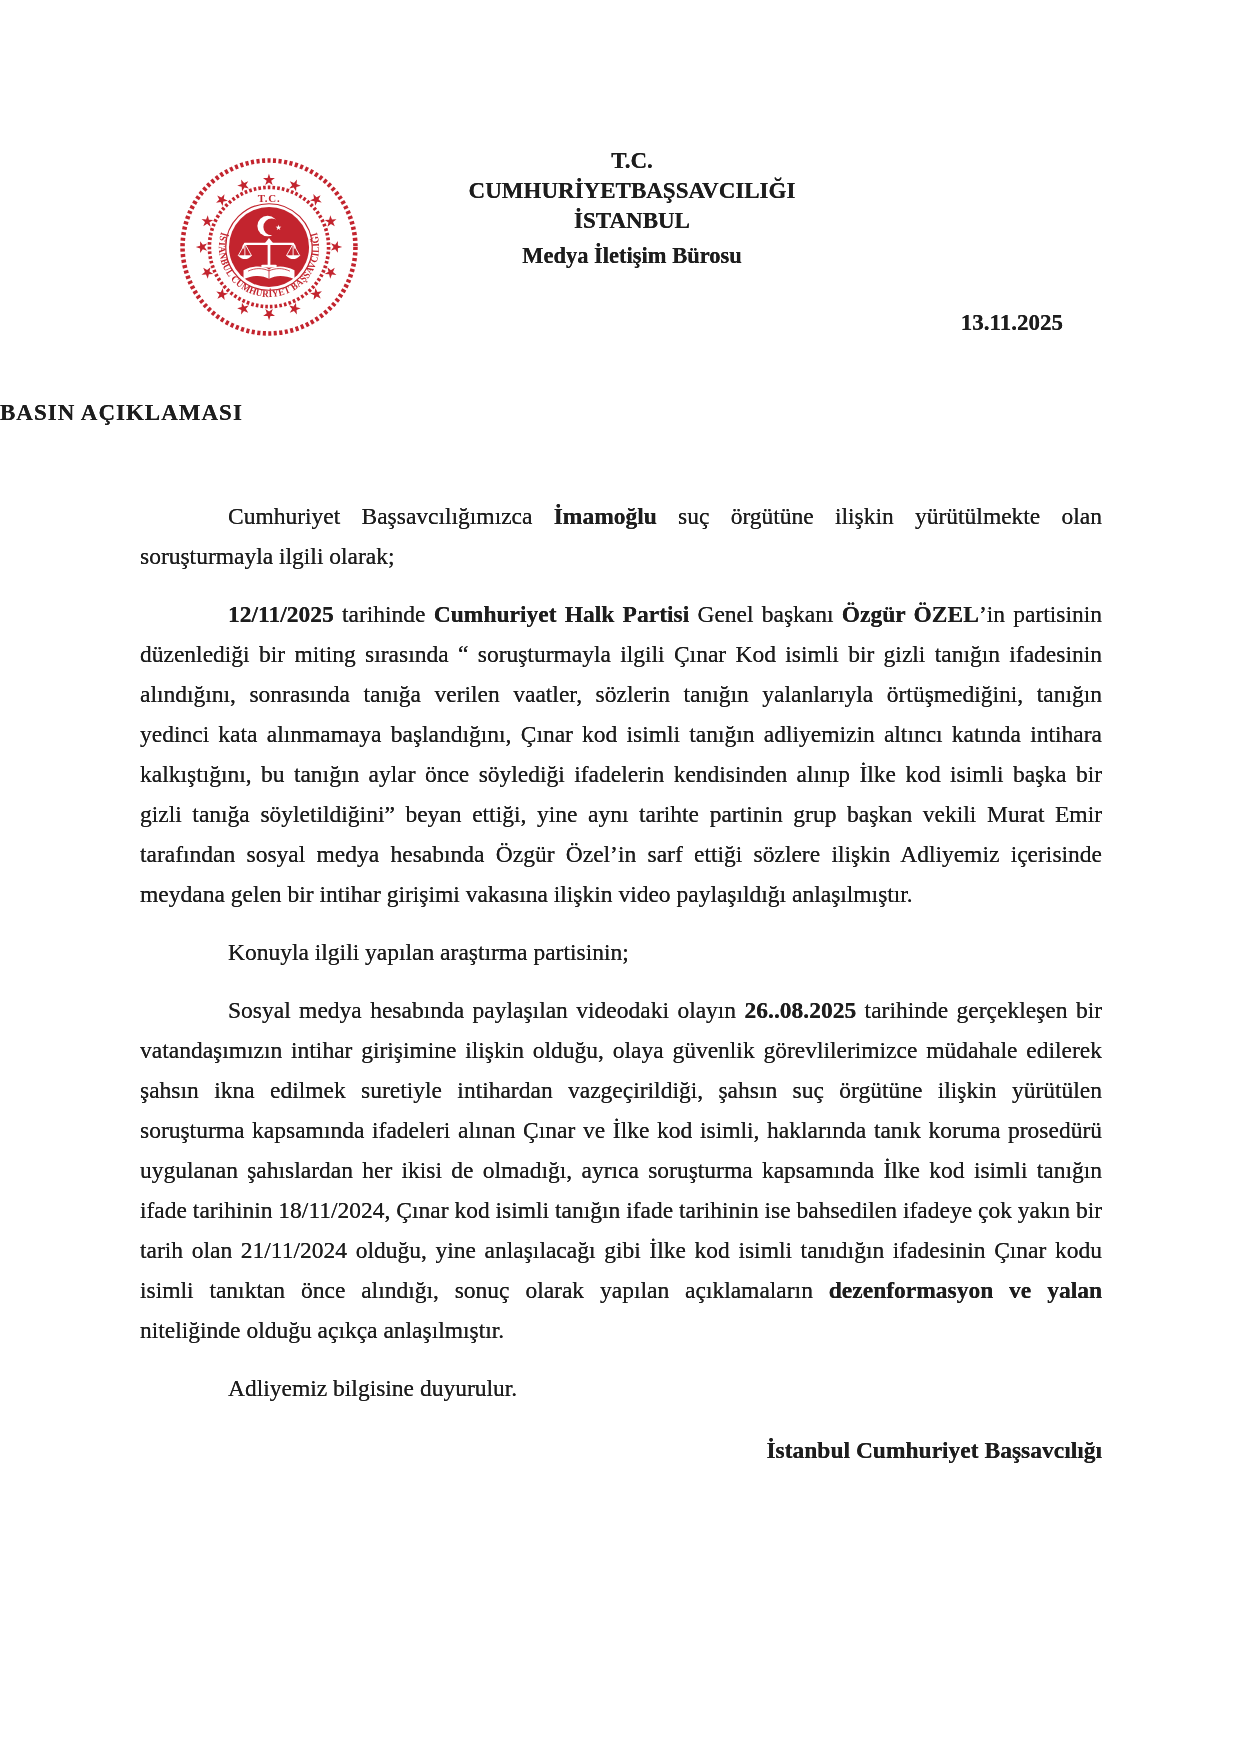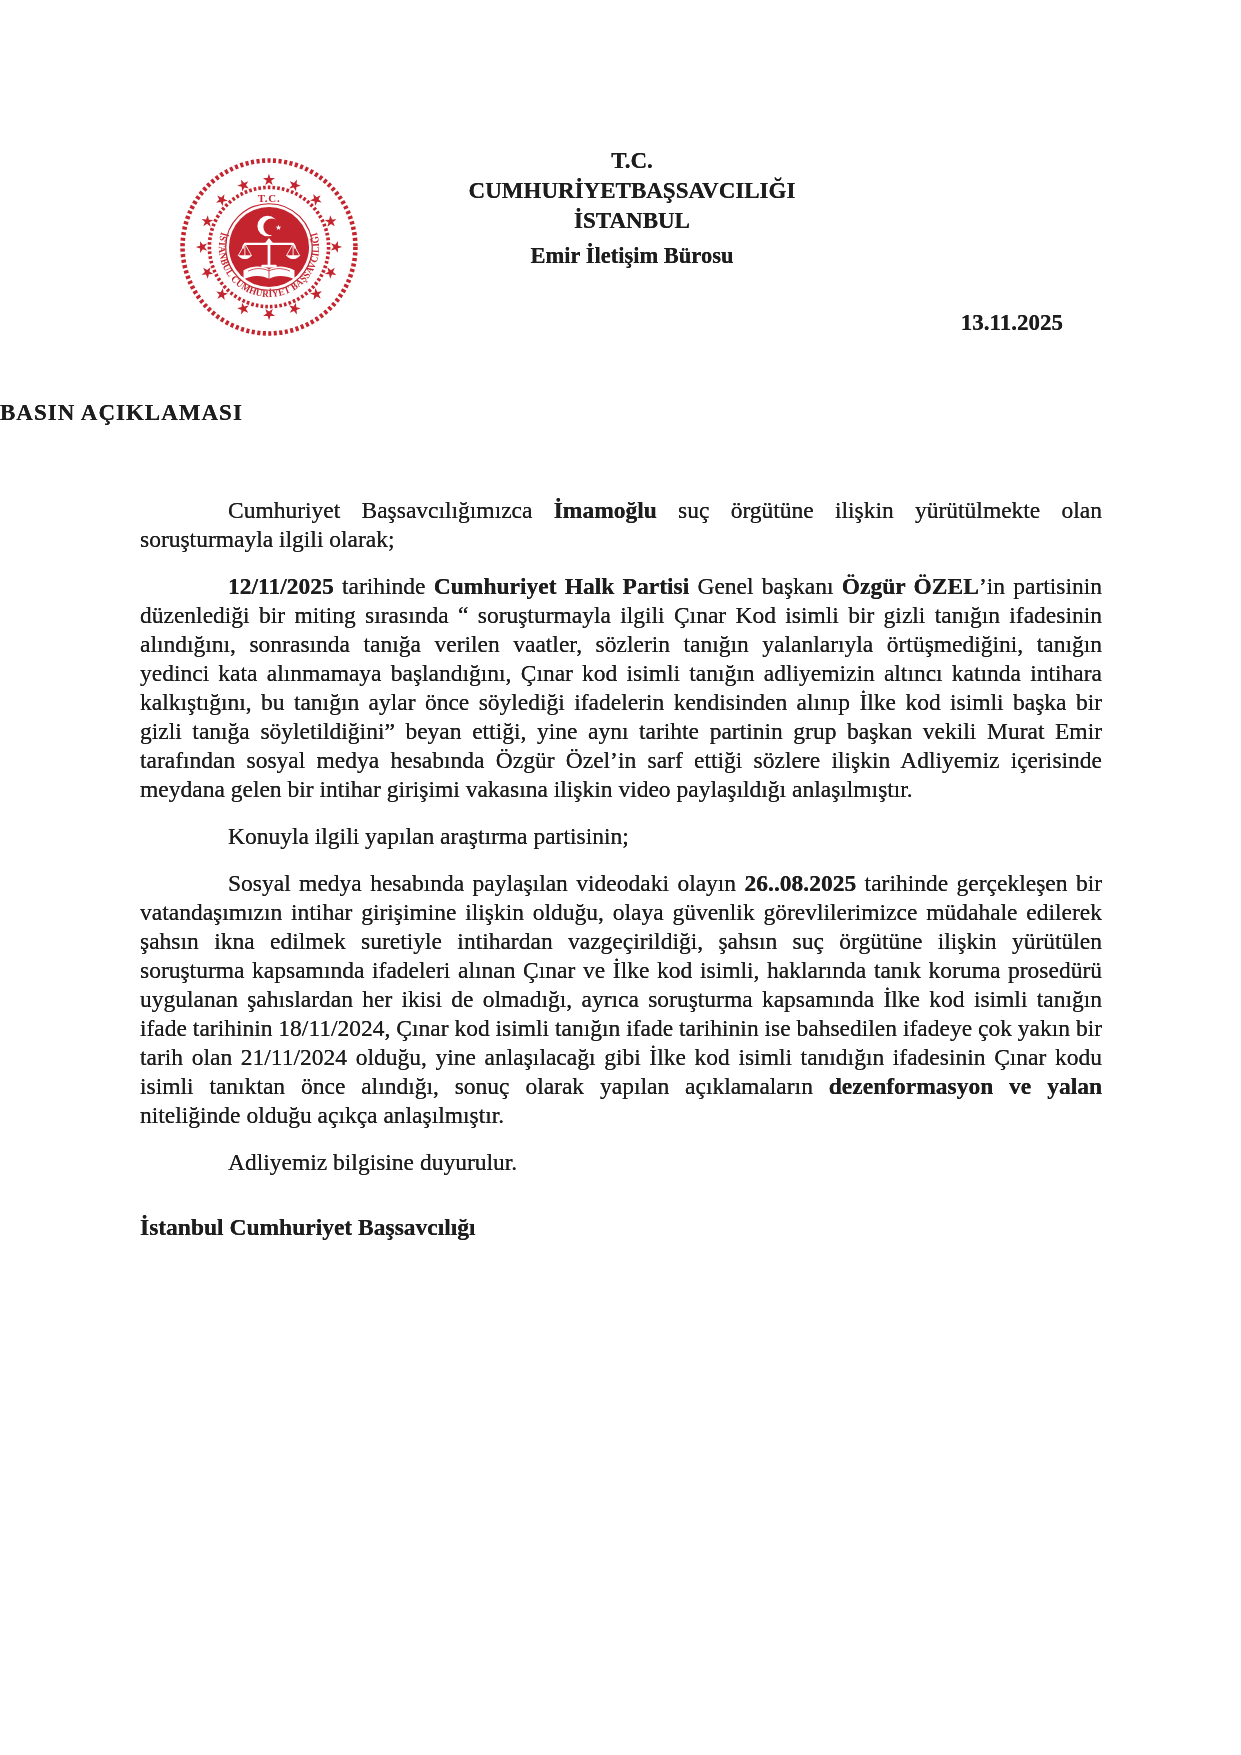--- a/index.html
+++ b/index.html
@@ -42,33 +42,33 @@
   
   .doc-title{
     position:absolute;top:400px;left:0;width:100%;
     font-weight:bold;font-size:23px;letter-spacing:1px;
     text-shadow:0 0 .4px currentColor;
     box-sizing:border-box;
   }
   
   .body-text{
     position:absolute;top:496px;left:140px;width:962px;
-    font-size:23.5px;line-height:29px;
+    font-size:23.5px;line-height:40px;
     text-shadow:0 0 .35px currentColor;
   }
   .body-text p{
     margin:0 0 0 0;
     text-align:justify;
     text-indent:88px;
   }
   .body-text p + p{margin-top:18px;}
   .body-text b{font-weight:bold;}
   .signature{
-    margin-top:36px;
-    text-align:left;
+    margin-top:22px;
+    text-align:right;
     text-indent:0;
     font-weight:bold;
   }
 </style>
 </head>
 <body>
 
 <div class="page">
 
   <div class="seal">
@@ -122,21 +122,21 @@
         <path class="white-fill" d="M-28,25.5 C-17,20 -7,20.5 0,24.5 C7,20.5 17,20 28,25.5 L28,35.5 C17,30.5 7,31 0,35 C-7,31 -17,30.5 -28,35.5 Z"></path>
         <path class="book-lines" d="M-23,26.5 C-15,22.8 -7,23 0,26.2 M23,26.5 C15,22.8 7,23 0,26.2 M0,24.5 L0,35"></path>
       </g>
     </svg>
   </div>
 
   <div class="letterhead">
     <div>T.C.</div>
     <div>CUMHURİYETBAŞSAVCILIĞI</div>
     <div>İSTANBUL</div>
-    <div class="bureau">Emir İletişim Bürosu</div>
+    <div class="bureau">Medya İletişim Bürosu</div>
   </div>
 
   <div class="doc-date">13.11.2025</div>
 
   <div class="doc-title">BASIN AÇIKLAMASI</div>
 
   <div class="body-text">
     <p>Cumhuriyet Başsavcılığımızca <b>İmamoğlu</b> suç örgütüne ilişkin yürütülmekte olan soruşturmayla ilgili olarak;</p>
     <p><b>12/11/2025</b> tarihinde <b>Cumhuriyet Halk Partisi</b> Genel başkanı <b>Özgür ÖZEL</b>’in partisinin düzenlediği bir miting sırasında “ soruşturmayla ilgili Çınar Kod isimli bir gizli tanığın ifadesinin alındığını, sonrasında tanığa verilen vaatler, sözlerin tanığın yalanlarıyla örtüşmediğini, tanığın yedinci kata alınmamaya başlandığını, Çınar kod isimli tanığın adliyemizin altıncı katında intihara kalkıştığını, bu tanığın aylar önce söylediği ifadelerin kendisinden alınıp İlke kod isimli başka bir gizli tanığa söyletildiğini” beyan ettiği, yine aynı tarihte partinin grup başkan vekili Murat Emir tarafından sosyal medya hesabında Özgür Özel’in sarf ettiği sözlere ilişkin Adliyemiz içerisinde meydana gelen bir intihar girişimi vakasına ilişkin video paylaşıldığı anlaşılmıştır.</p>
     <p>Konuyla ilgili yapılan araştırma partisinin;</p>

